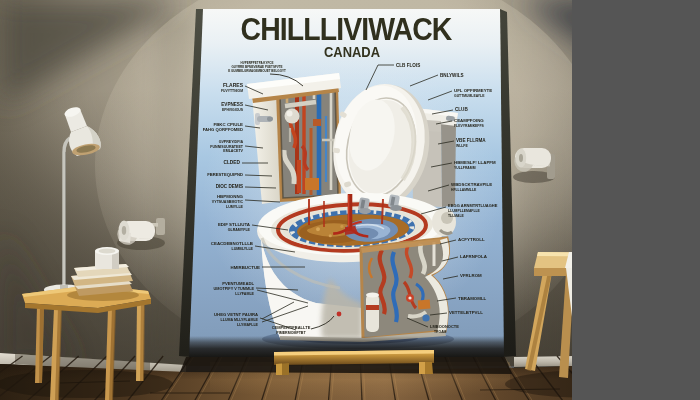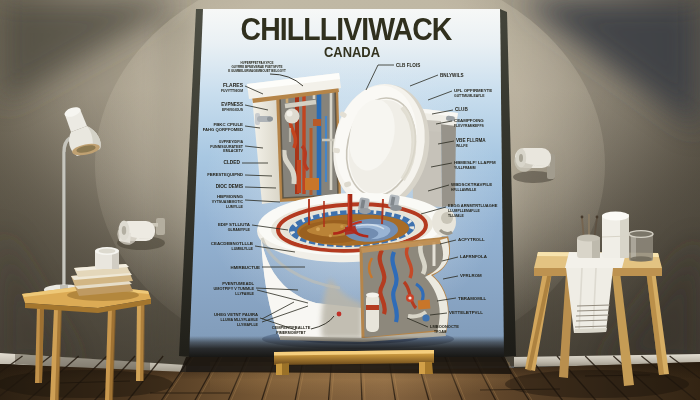--- a/index.html
+++ b/index.html
@@ -1,16 +1,16 @@
 <!DOCTYPE html>
 <html><head>
 <meta charset="utf-8">
 <style>
 html,body{margin:0;padding:0;background:#555;}
-#scene{position:relative;width:700px;height:400px;overflow:hidden;font-family:"Liberation Sans",sans-serif;}
+#scene{position:relative;width:572px;height:400px;overflow:hidden;font-family:"Liberation Sans",sans-serif;}
 </style>
 </head>
 <body>
 <div id="scene">
 <svg width="700" height="400" viewBox="0 0 700 400" xmlns="http://www.w3.org/2000/svg">
 <defs>
   <filter id="blur28" x="-40%" y="-40%" width="180%" height="180%">
     <feGaussianBlur stdDeviation="40"></feGaussianBlur>
   </filter>
   <filter id="blur8" x="-40%" y="-40%" width="180%" height="180%">

